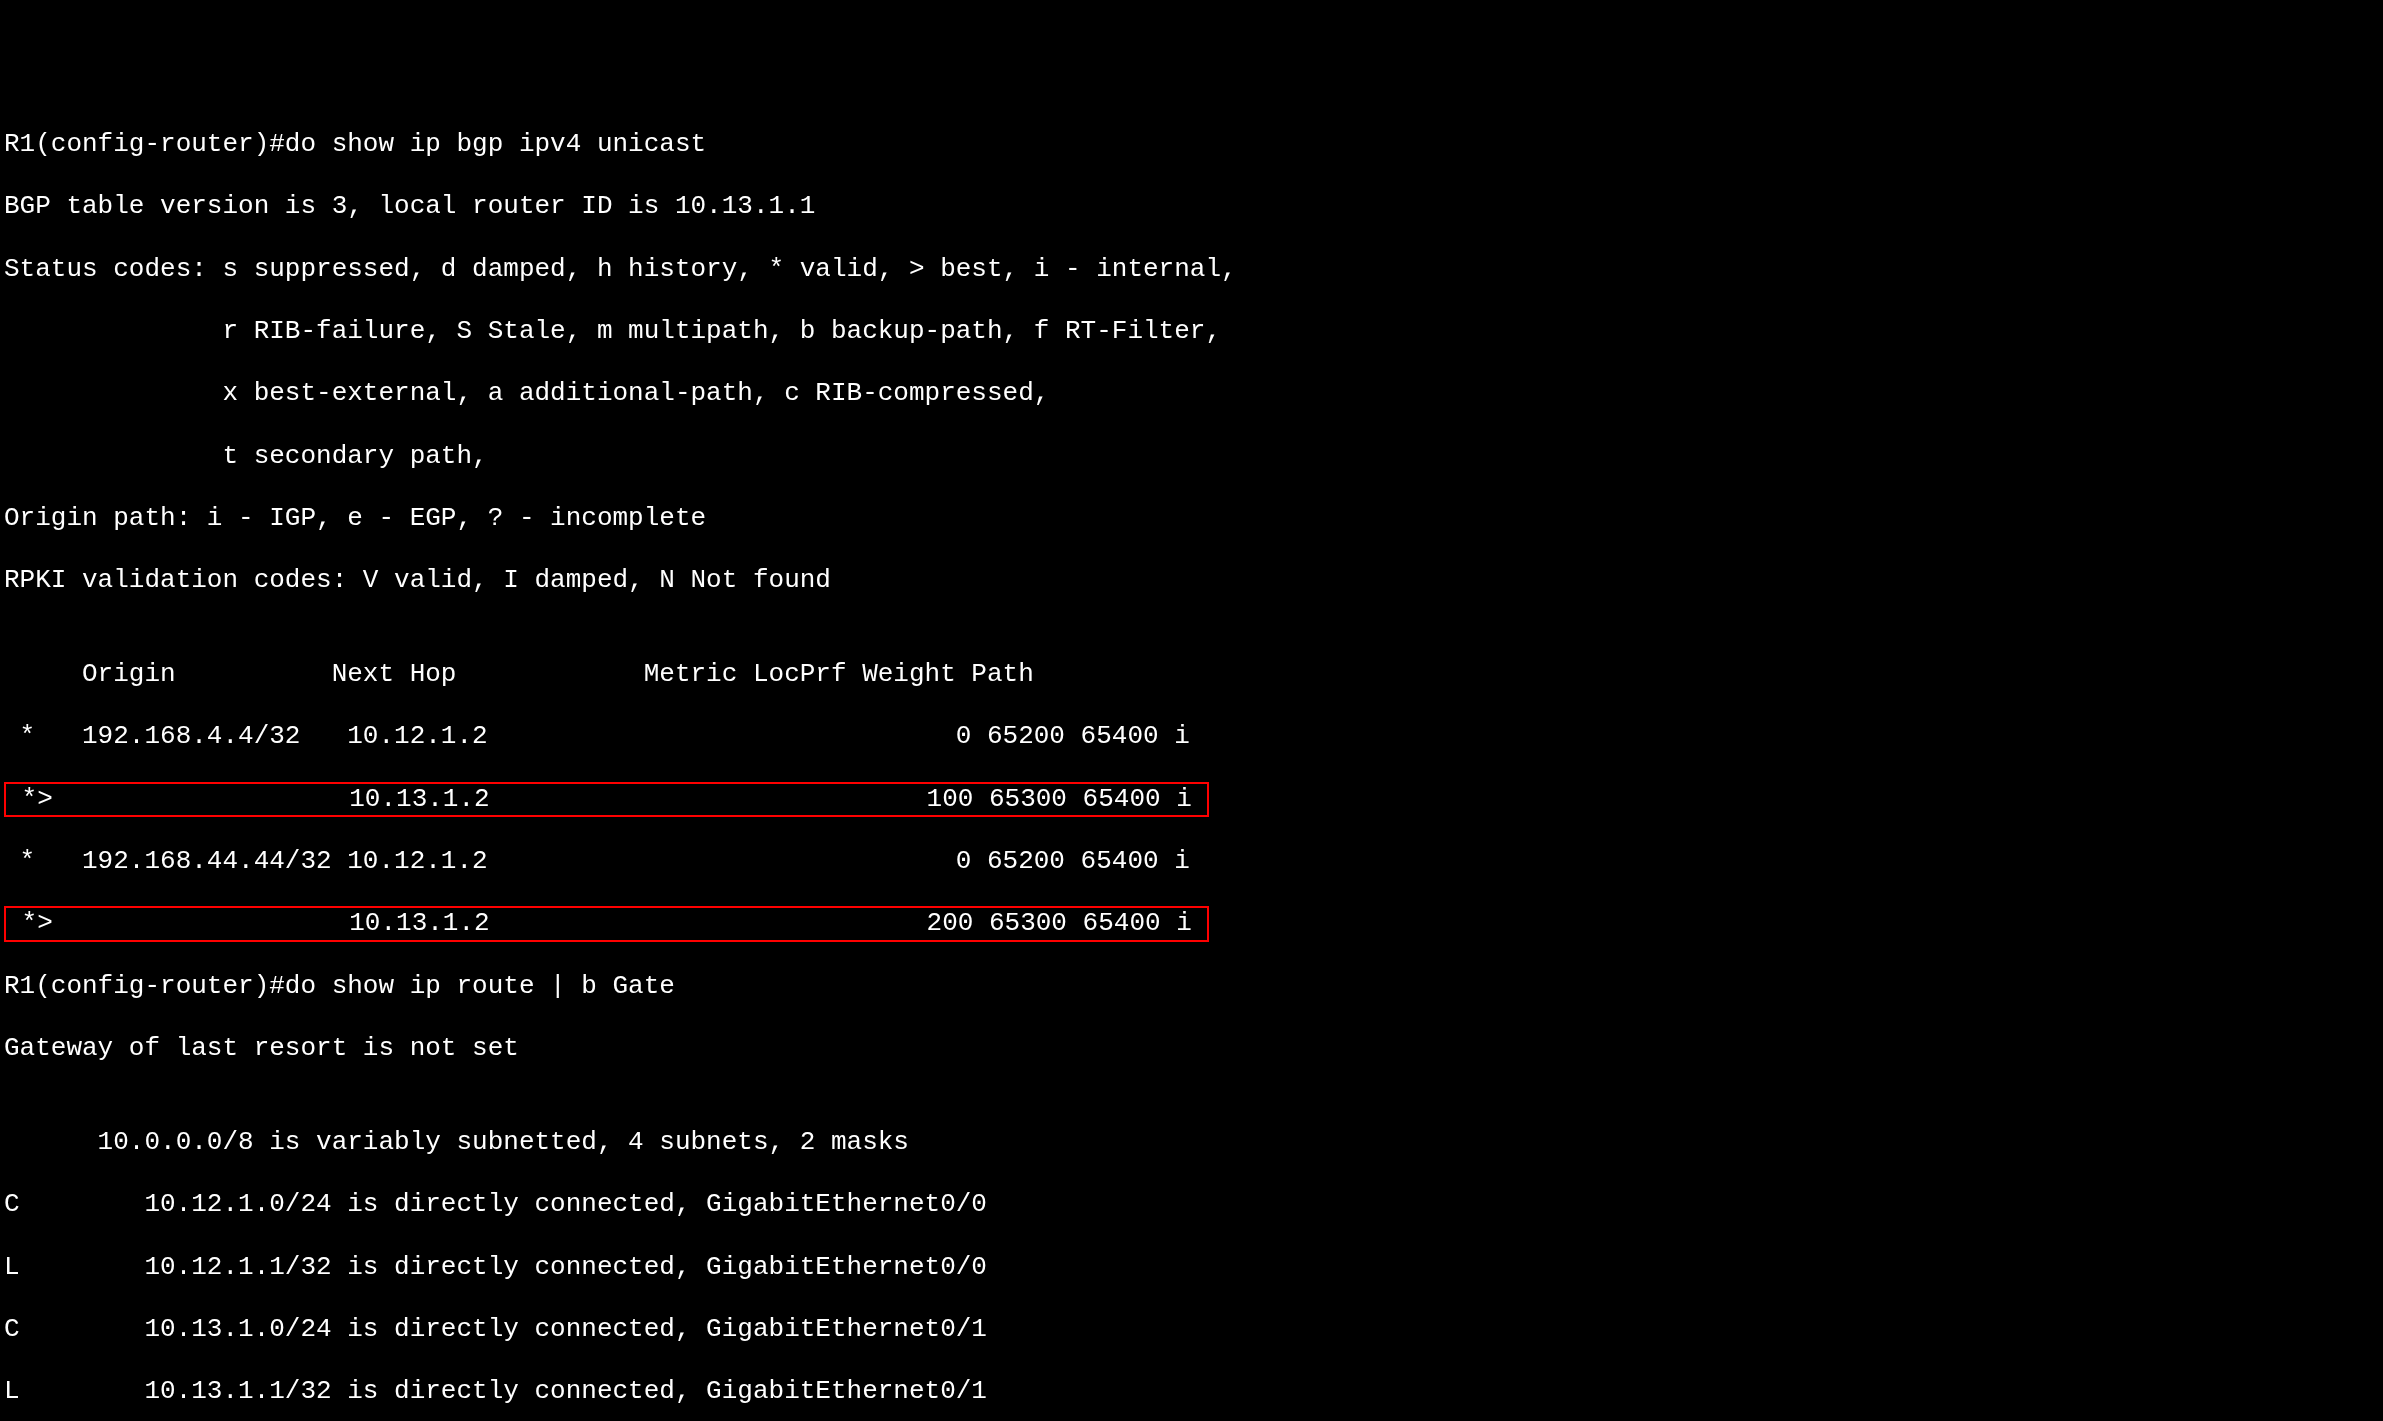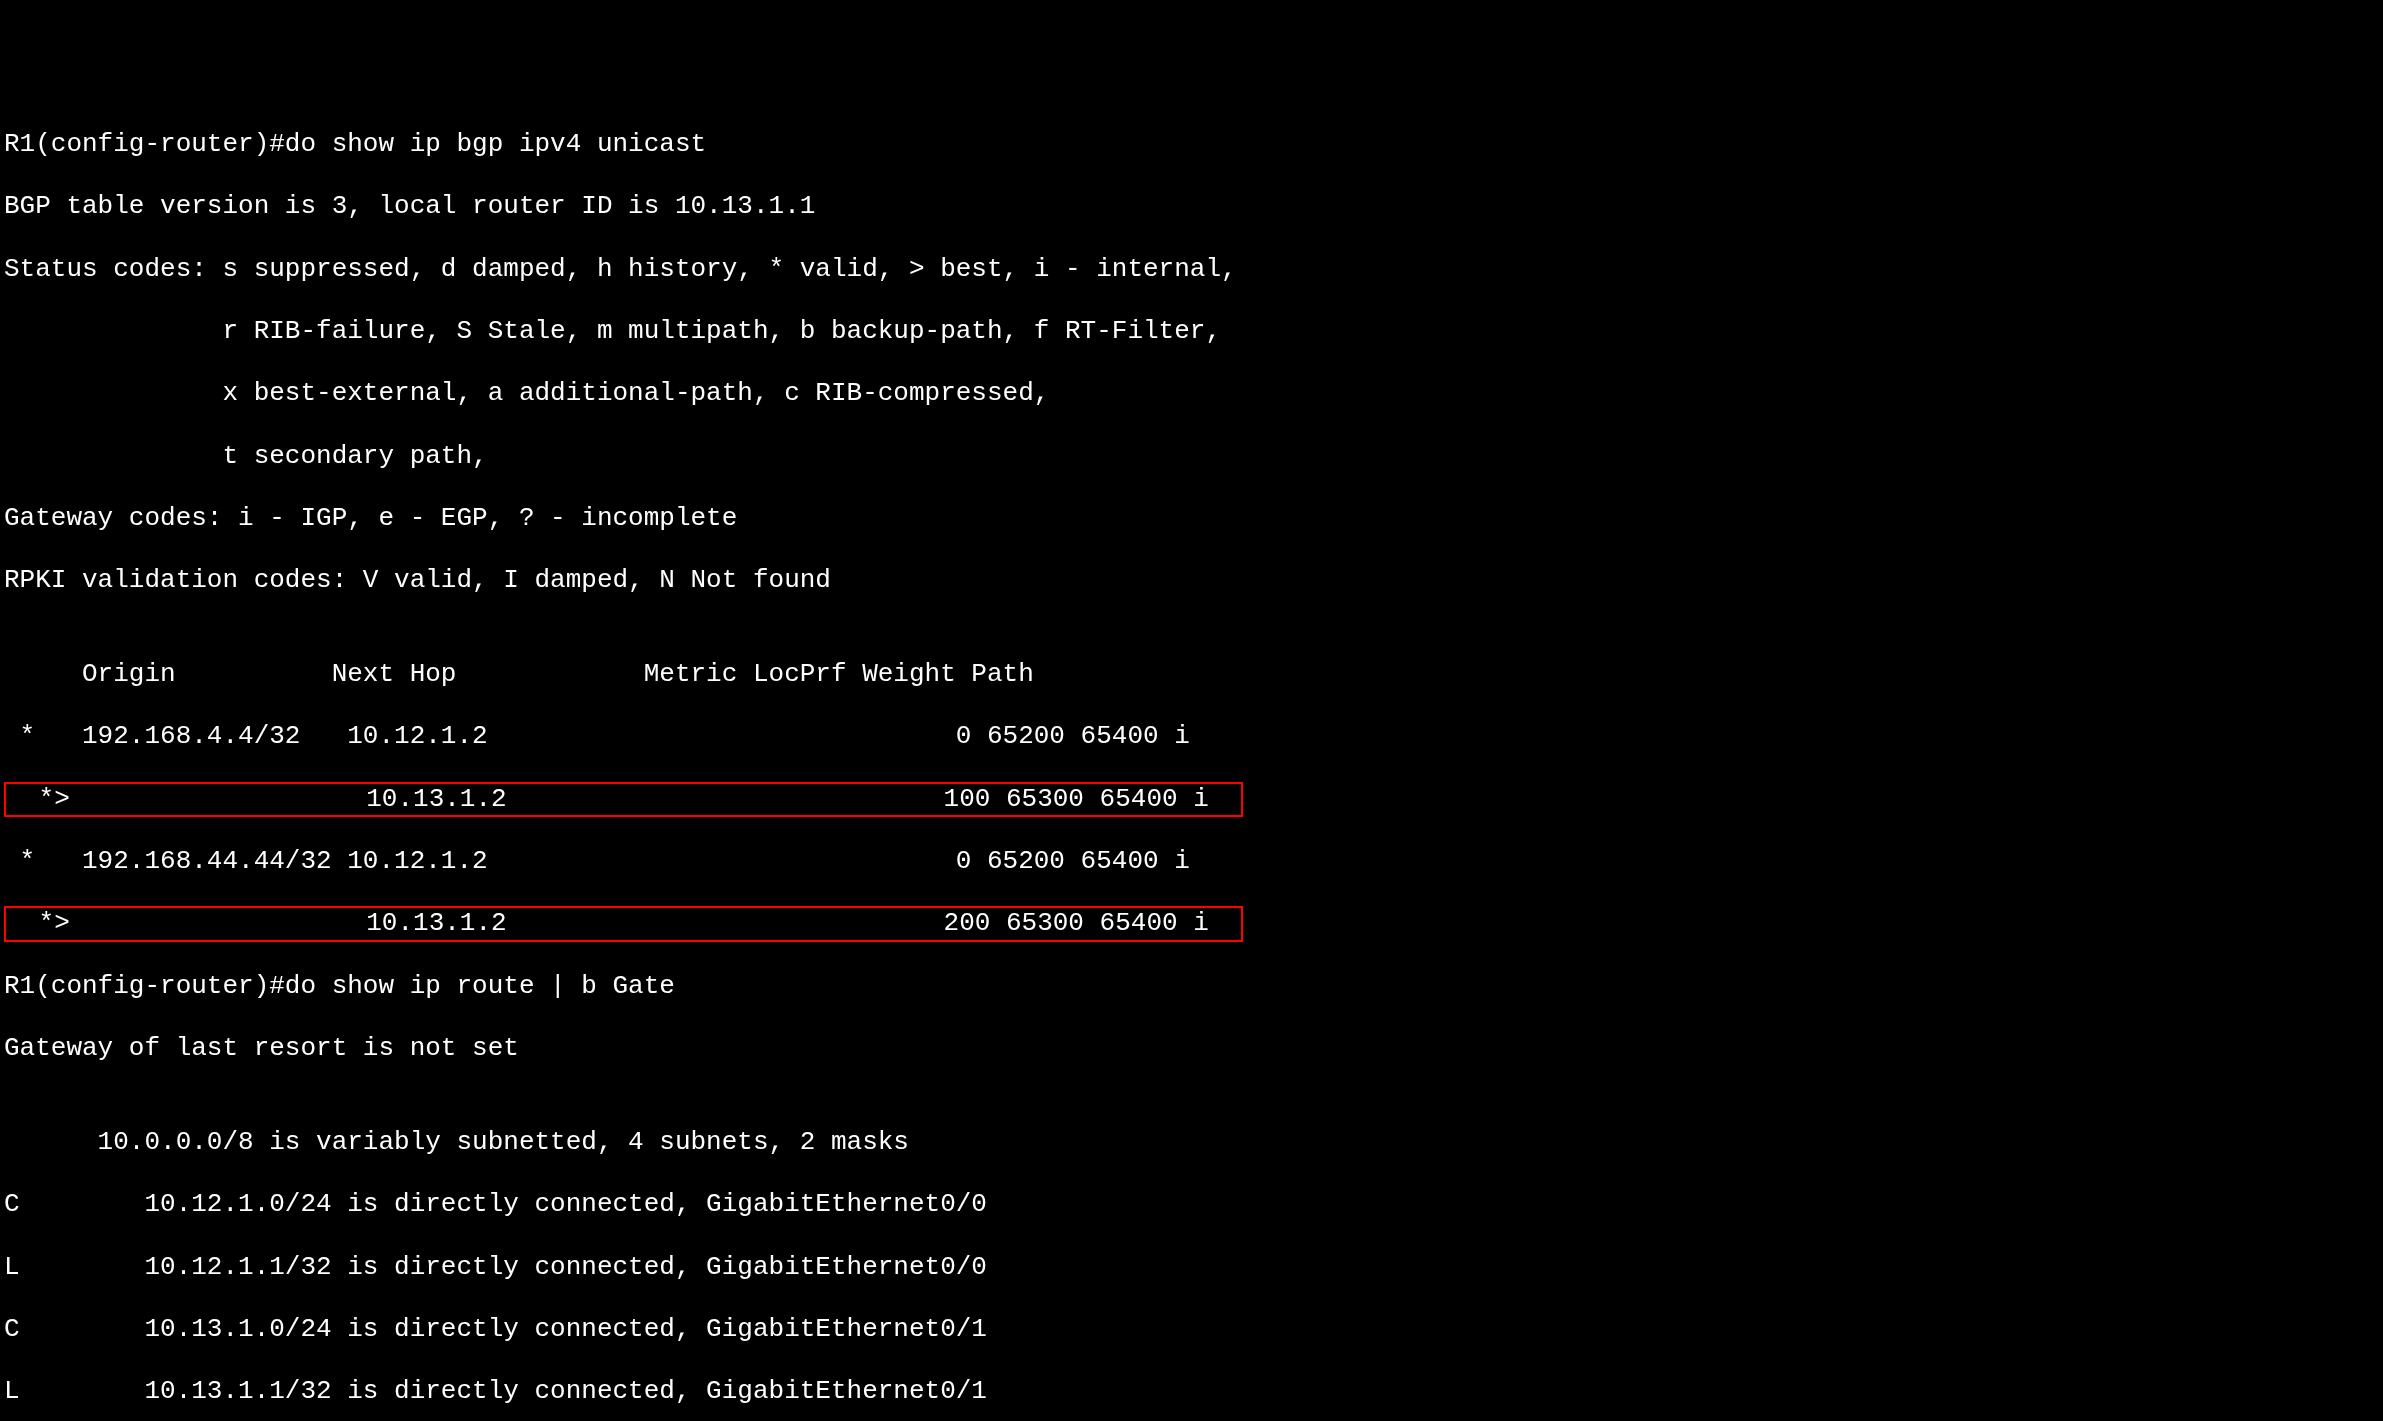--- a/index.html
+++ b/index.html
@@ -9,39 +9,39 @@
       font-size: 26px;
       line-height: 1.2;
       margin: 0;
       padding: 4px;
       white-space: pre;
     }
     .highlight-box {
       border: 2px solid #ff0000;
       box-sizing: border-box;
       display: inline-block;
-      padding: 0 17px;
+      padding: 0 0;
       margin: -2px 0;
     }
     .line {
       white-space: pre;
     }
   </style>
 </head>
 <body>
 
 
 
 <div class="line"><span>R1(config-router)#</span><span>do show ip bgp ipv4 unicast</span></div>
 <div class="line">BGP table version is 3, local router ID is 10.13.1.1</div>
 <div class="line">Status codes: s suppressed, d damped, h history, * valid, &gt; best, i - internal,</div>
 <div class="line">              r RIB-failure, S Stale, m multipath, b backup-path, f RT-Filter,</div>
 <div class="line">              x best-external, a additional-path, c RIB-compressed,</div>
 <div class="line">              t secondary path,</div>
-<div class="line">Gateway codes: i - IGP, e - EGP, ? - incomplete</div>
+<div class="line">Origin path: i - IGP, e - EGP, ? - incomplete</div>
 <div class="line">RPKI validation codes: V valid, I damped, N Not found</div>
 <div class="line"></div>
 <div class="line">     Origin          Next Hop            Metric LocPrf Weight Path</div>
 <div class="line"> *   192.168.4.4/32   10.12.1.2                              0 65200 65400 i</div>
 <div><span class="highlight-box"> *&gt;                   10.13.1.2                            100 65300 65400 i </span></div>
 <div class="line"> *   192.168.44.44/32 10.12.1.2                              0 65200 65400 i</div>
 <div><span class="highlight-box"> *&gt;                   10.13.1.2                            200 65300 65400 i </span></div>
 <div class="line"><span>R1(config-router)#</span><span>do show ip route | b Gate</span></div>
 <div class="line">Gateway of last resort is not set</div>
 <div class="line"></div>

